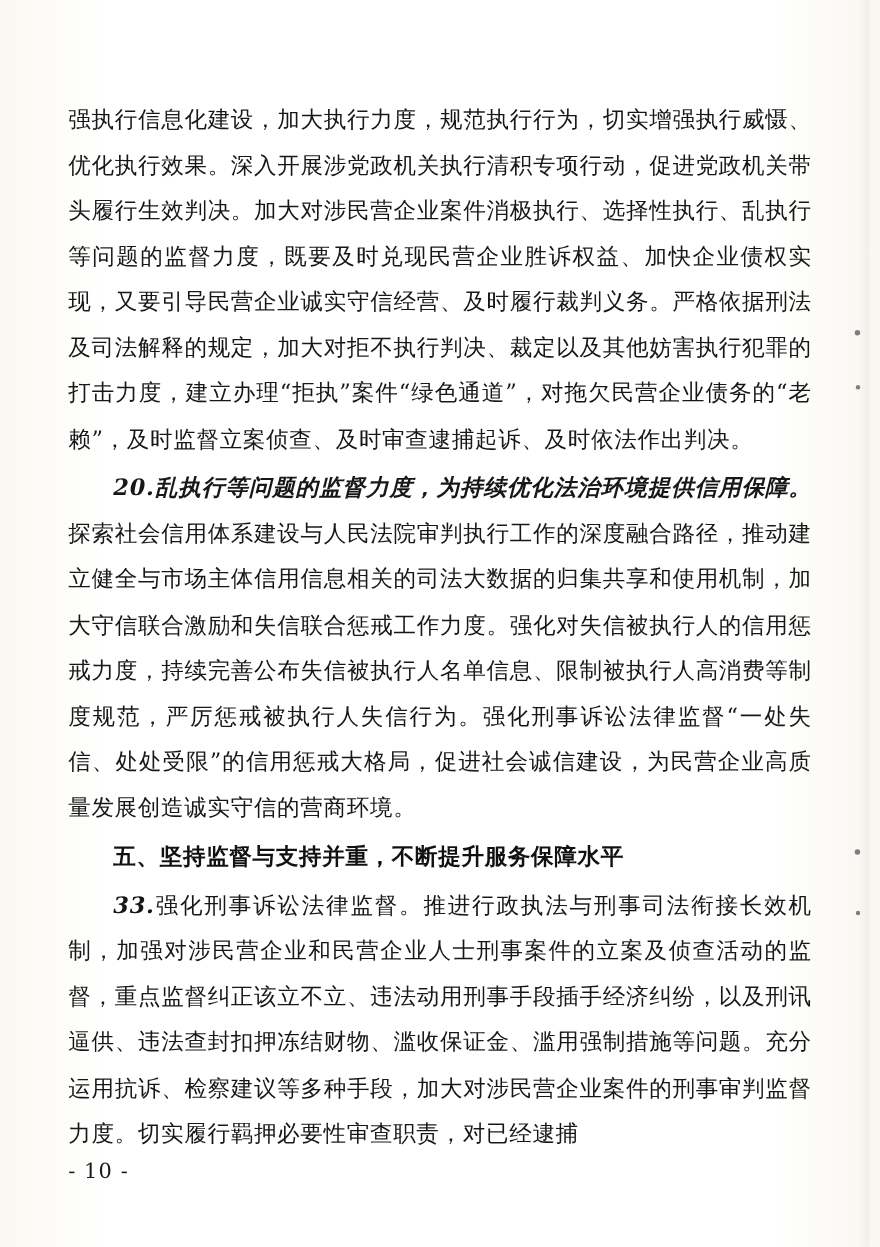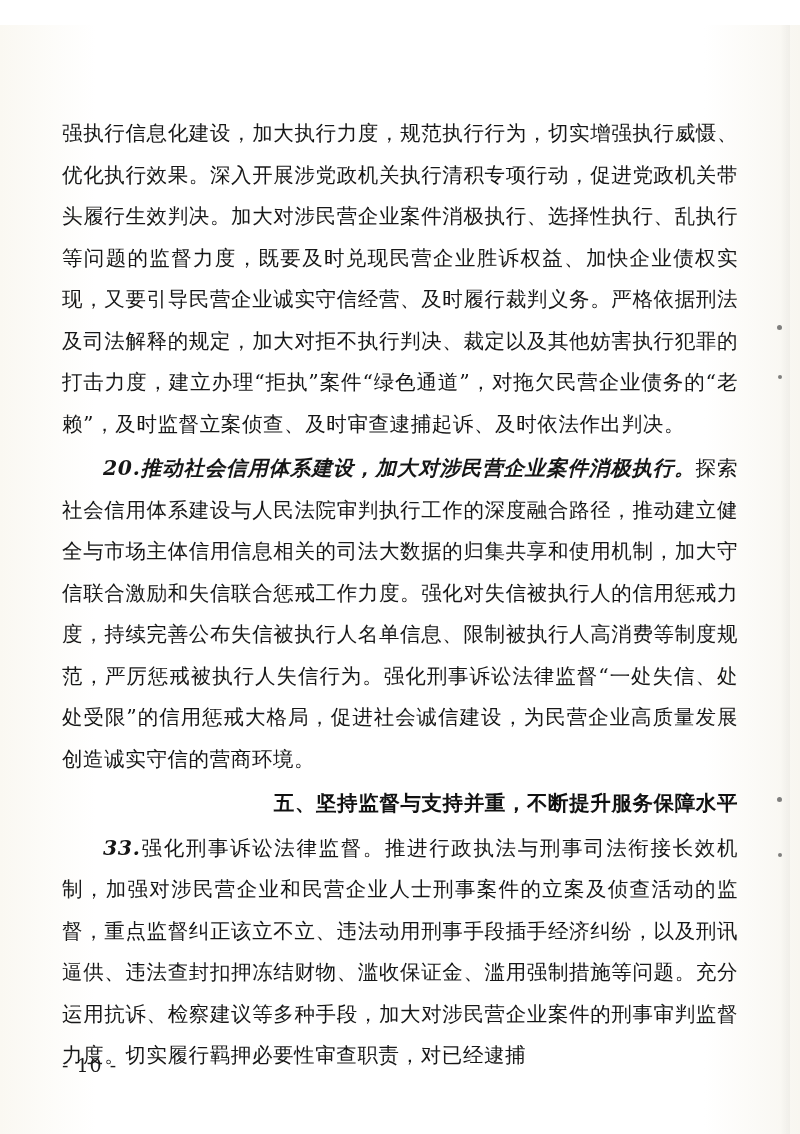--- a/index.html
+++ b/index.html
@@ -12,21 +12,20 @@
     background: #ffffff;
     font-family: "DejaVu Serif", "Liberation Serif", serif;
     color: #1a1a1a;
     position: relative;
     overflow: hidden;
   }
   .page {
     position: absolute;
     inset: 0;
     background: #fdba74;
-    margin-top: 25px;
   }
   
   .paper-tint {
     position: absolute;
     inset: 0;
     background:
       linear-gradient(90deg, rgba(250,248,242,1) 0%, rgba(255,255,255,1) 12%, rgba(255,255,255,1) 88%, rgba(248,246,240,1) 100%);
     pointer-events: none;
   }
   .content {
@@ -50,21 +49,20 @@
   }
   p.heading {
     margin: 0;
     font-size: 20.5px;
     line-height: 41.5px;
     letter-spacing: 0.6px;
     text-indent: 41px;
     font-weight: 700;
     color: #111111;
     font-family: "DejaVu Sans", "Liberation Sans", sans-serif;
-    text-align: right;
   }
   .num-bold {
     font-weight: 700;
     font-style: italic;
   }
   .spacer-sm { height: 3px; }
   .footer {
     position: absolute;
     left: 62px;
     bottom: 58px;
@@ -106,21 +104,21 @@
   <div class="edge-mark m2"></div>
   <div class="edge-mark m3"></div>
   <div class="edge-mark m4"></div>
 
   <div class="content">
 
     <p class="body-par">强执行信息化建设，加大执行力度，规范执行行为，切实增强执行威慑、优化执行效果。深入开展涉党政机关执行清积专项行动，促进党政机关带头履行生效判决。加大对涉民营企业案件消极执行、选择性执行、乱执行等问题的监督力度，既要及时兑现民营企业胜诉权益、加快企业债权实现，又要引导民营企业诚实守信经营、及时履行裁判义务。严格依据刑法及司法解释的规定，加大对拒不执行判决、裁定以及其他妨害执行犯罪的打击力度，建立办理“拒执”案件“绿色通道”，对拖欠民营企业债务的“老赖”，及时监督立案侦查、及时审查逮捕起诉、及时依法作出判决。</p>
 
     <div class="spacer-sm"></div>
 
-    <p class="body-par indent"><span class="num-bold">20.</span><span class="num-bold">推动社会信用体系建设，加大对涉民营企业案件消极执行。</span><span>探索社会信用体系建设与人民法院审判执行工作的深度融合路径，推动建立健全与市场主体信用信息相关的司法大数据的归集共享和使用机制，加大守信联合激励和失信联合惩戒工作力度。强化对失信被执行人的信用惩戒力度，持续完善公布失信被执行人名单信息、限制被执行人高消费等制度规范，严厉惩戒被执行人失信行为。强化刑事诉讼法律监督“一处失信、处处受限”的信用惩戒大格局，促进社会诚信建设，为民营企业高质量发展创造诚实守信的营商环境。</span></p>
+    <p class="body-par indent"><span class="num-bold">20.</span><span class="num-bold">乱执行等问题的监督力度，为持续优化法治环境提供信用保障。</span><span>探索社会信用体系建设与人民法院审判执行工作的深度融合路径，推动建立健全与市场主体信用信息相关的司法大数据的归集共享和使用机制，加大守信联合激励和失信联合惩戒工作力度。强化对失信被执行人的信用惩戒力度，持续完善公布失信被执行人名单信息、限制被执行人高消费等制度规范，严厉惩戒被执行人失信行为。强化刑事诉讼法律监督“一处失信、处处受限”的信用惩戒大格局，促进社会诚信建设，为民营企业高质量发展创造诚实守信的营商环境。</span></p>
 
     <div class="spacer-sm"></div>
 
     <p class="heading">五、坚持监督与支持并重，不断提升服务保障水平</p>
 
     <div class="spacer-sm"></div>
 
     <p class="body-par indent"><span class="num-bold">33.</span><span>强化刑事诉讼法律监督。</span><span>推进行政执法与刑事司法衔接长效机制，加强对涉民营企业和民营企业人士刑事案件的立案及侦查活动的监督，重点监督纠正该立不立、违法动用刑事手段插手经济纠纷，以及刑讯逼供、违法查封扣押冻结财物、滥收保证金、滥用强制措施等问题。充分运用抗诉、检察建议等多种手段，加大对涉民营企业案件的刑事审判监督力度。切实履行羁押必要性审查职责，对已经逮捕</span></p>
 
   </div>

